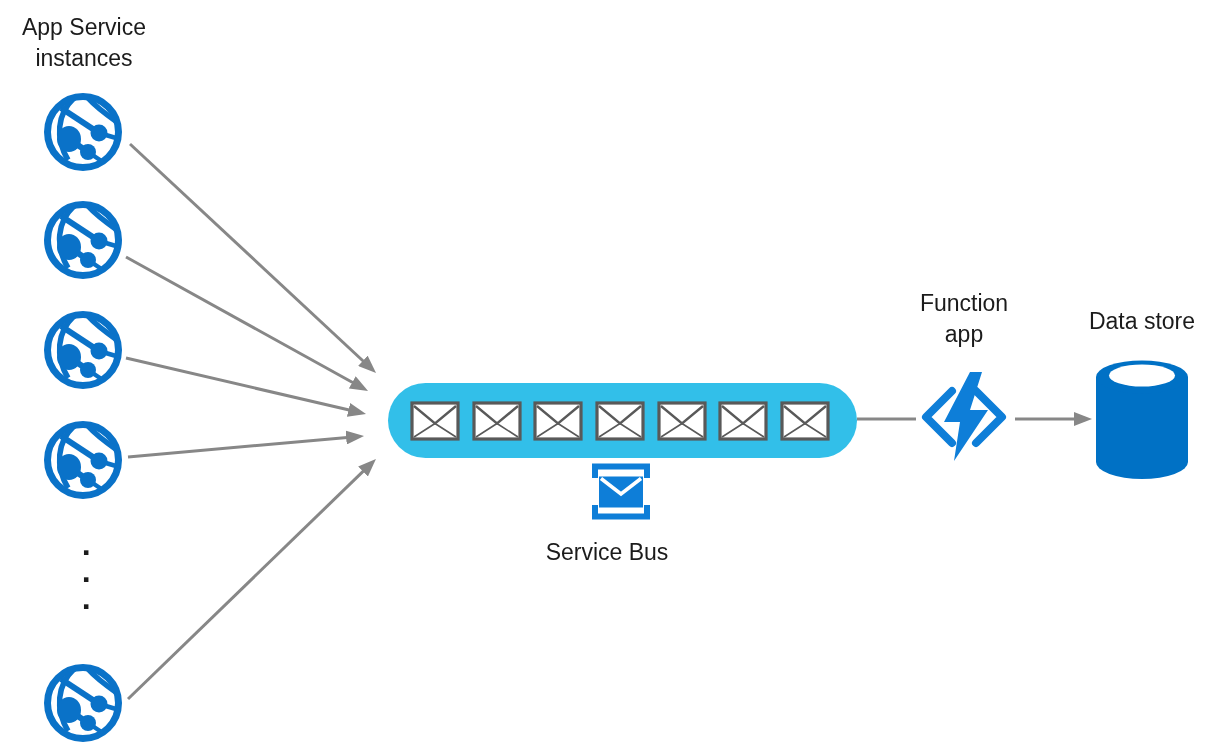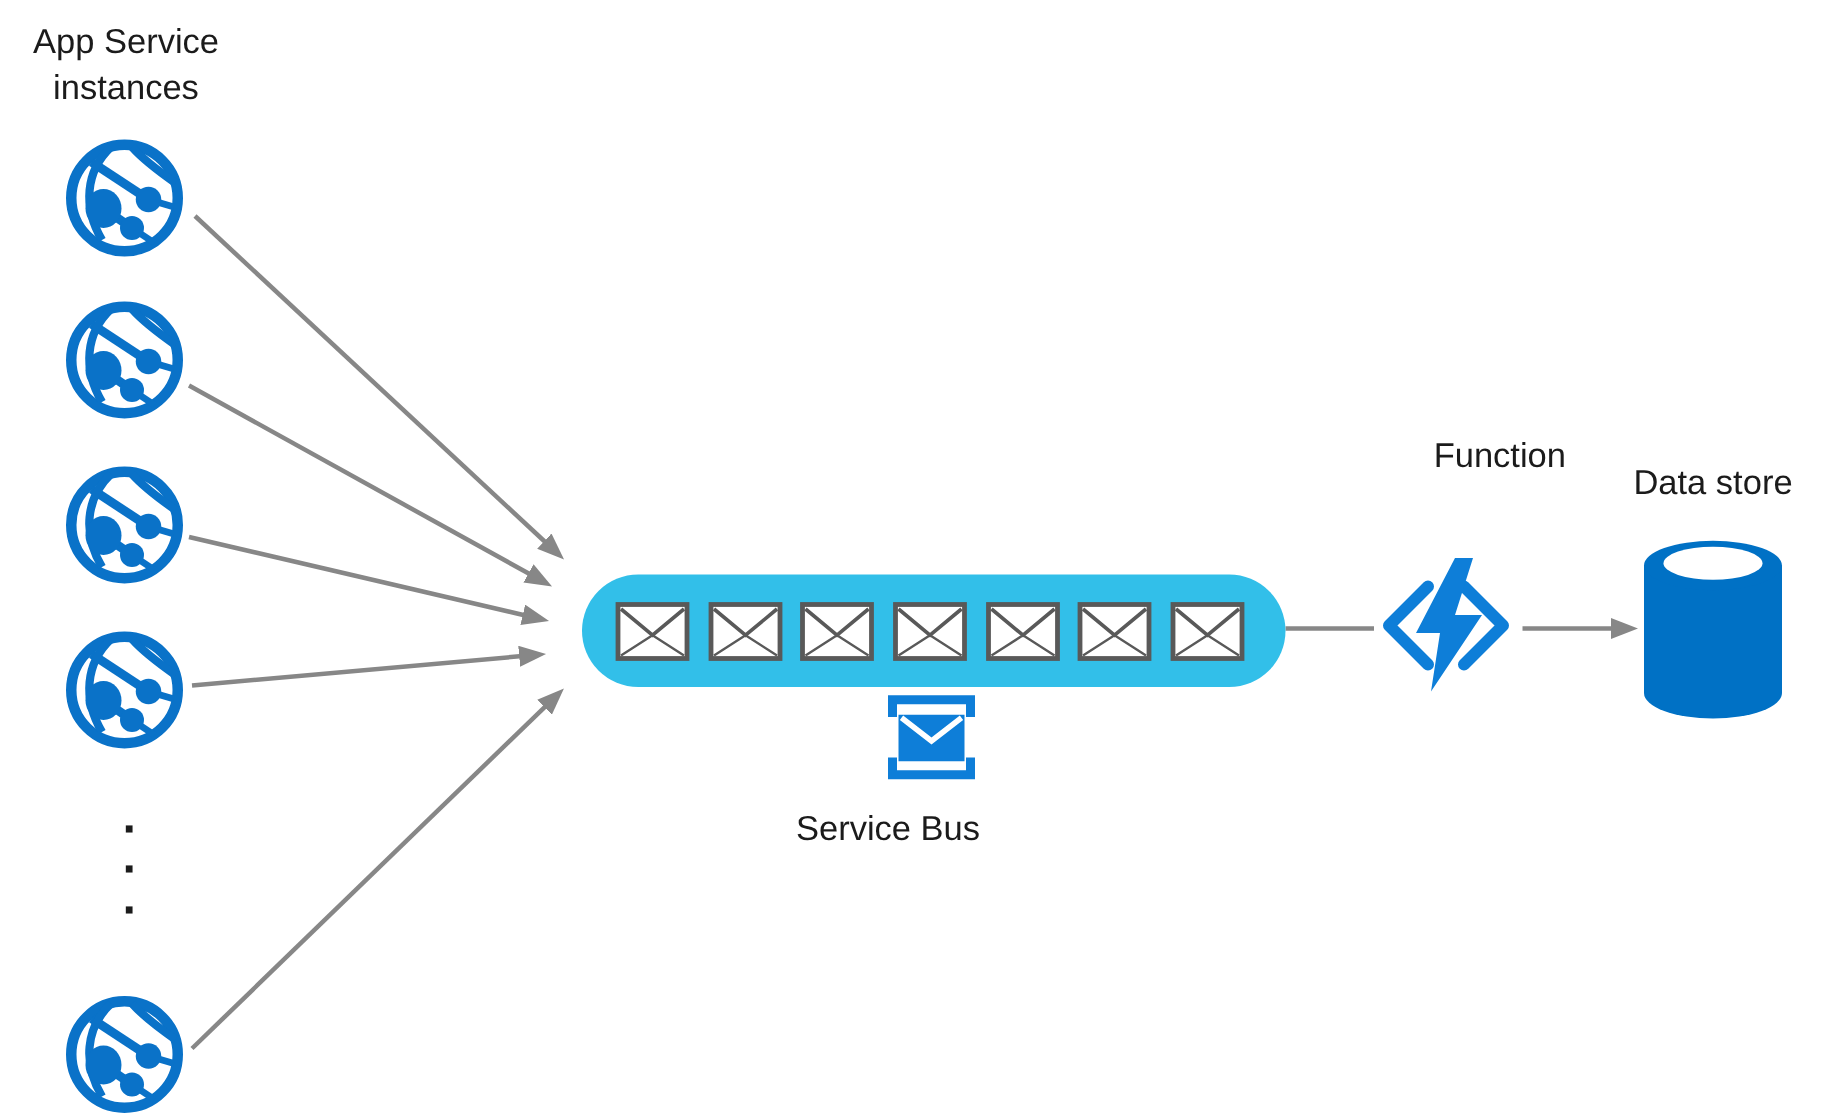--- a/index.html
+++ b/index.html
@@ -126,26 +126,27 @@
       </svg>
   </div>
 
   <svg class="sb-icon" viewBox="0 0 58 57">
     <path d="M3,15 L3,3.5 L55,3.5 L55,15" stroke="#0E7ED8" stroke-width="6" fill="none"></path>
     <path d="M3,42 L3,53.5 L55,53.5 L55,42" stroke="#0E7ED8" stroke-width="6" fill="none"></path>
     <rect x="7" y="13.5" width="44" height="31" fill="#0E7ED8"></rect>
     <path d="M9,15.5 L29,31 L49,15.5" stroke="#ffffff" stroke-width="3.6" fill="none"></path>
   </svg>
 
-  <div class="label" style="left:492px; top:537px; width:200px;">
+  <div class="label" style="left:507px; top:537px; width:200px;">
     <div>Service Bus</div>
   </div>
 
-  <div class="label" style="left:884px; top:288px; width:160px;text-align:right;">
+  <div class="label" style="left:884px; top:288px; width:160px;">
     <div>Function</div>
+    <div>app</div>
   </div>
 
   <svg class="fn-icon" viewBox="0 0 104 98">
     <path d="M40,25 L14,51 L40,77" stroke="#0E7ED8" stroke-width="8" fill="none" stroke-linecap="round" stroke-linejoin="round"></path>
     <path d="M64,25 L90,51 L64,77" stroke="#0E7ED8" stroke-width="8" fill="none" stroke-linecap="round" stroke-linejoin="round"></path>
     <path d="M58,6 L32,56 L48,56 L42,95 L76,44 L58,44 L70,6 Z" fill="#0E7ED8"></path>
   </svg>
 
   <div class="label" style="left:1062px; top:306px; width:160px;">
     <div>Data store</div>

